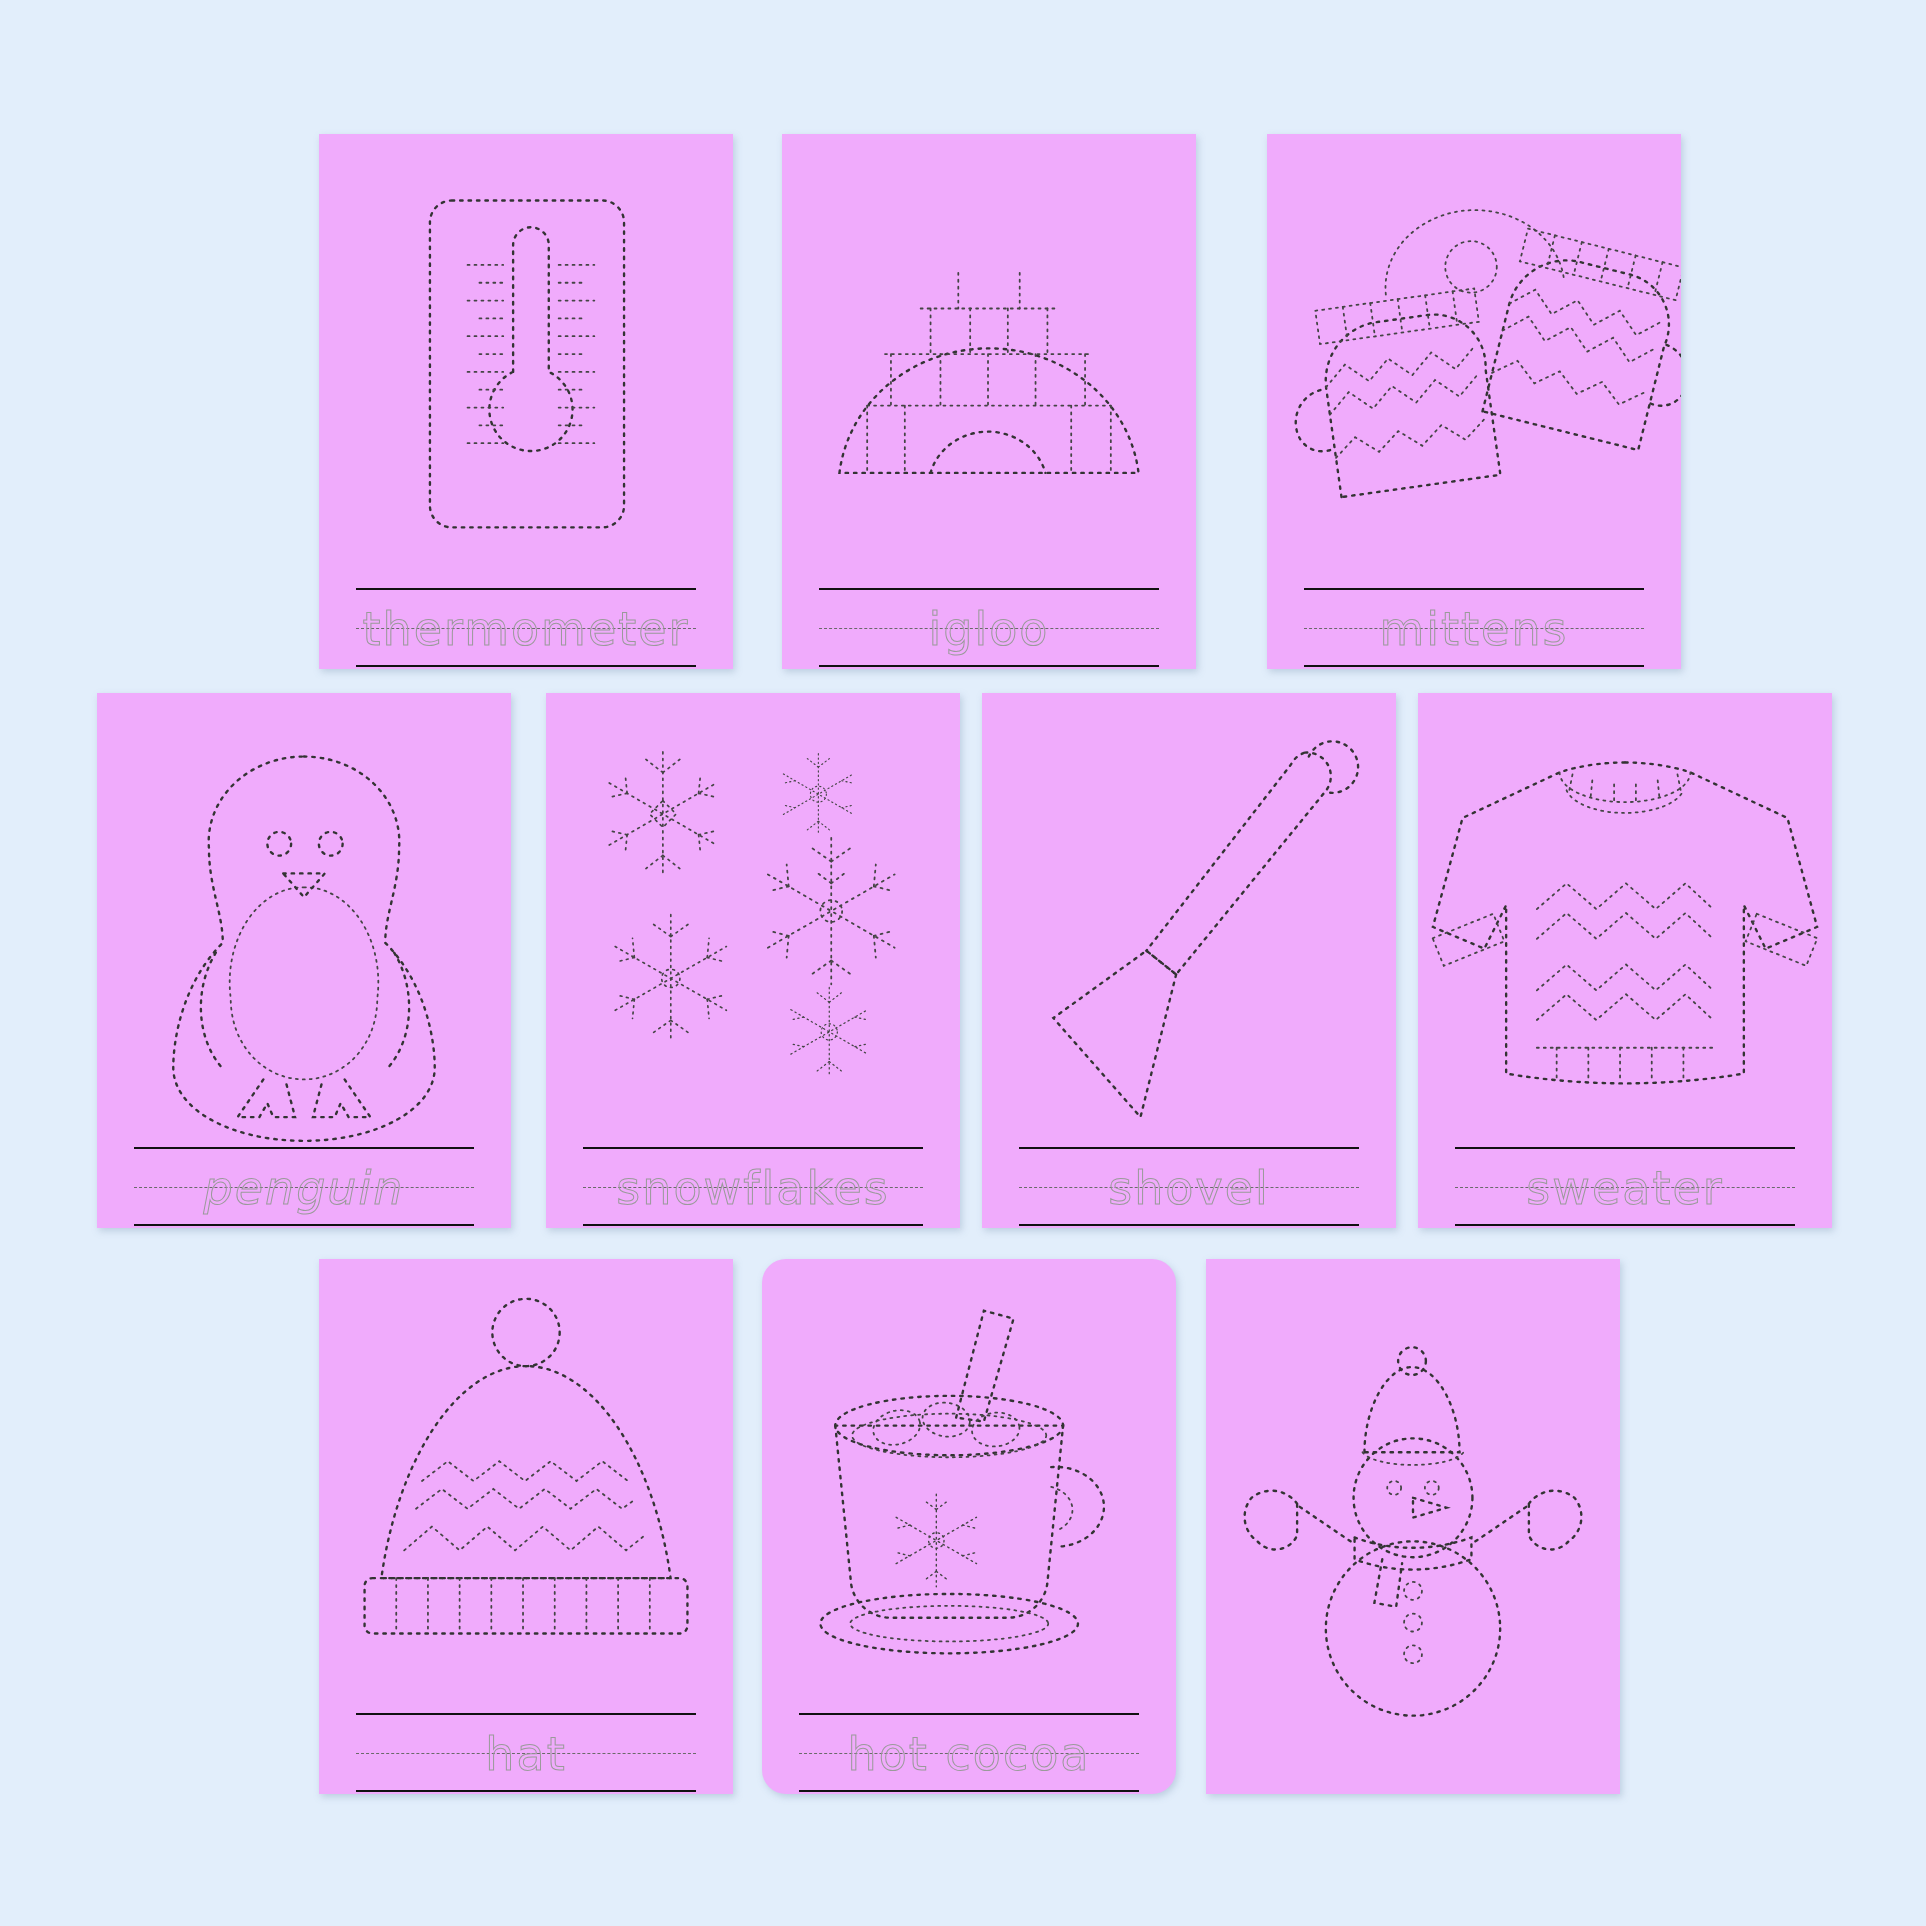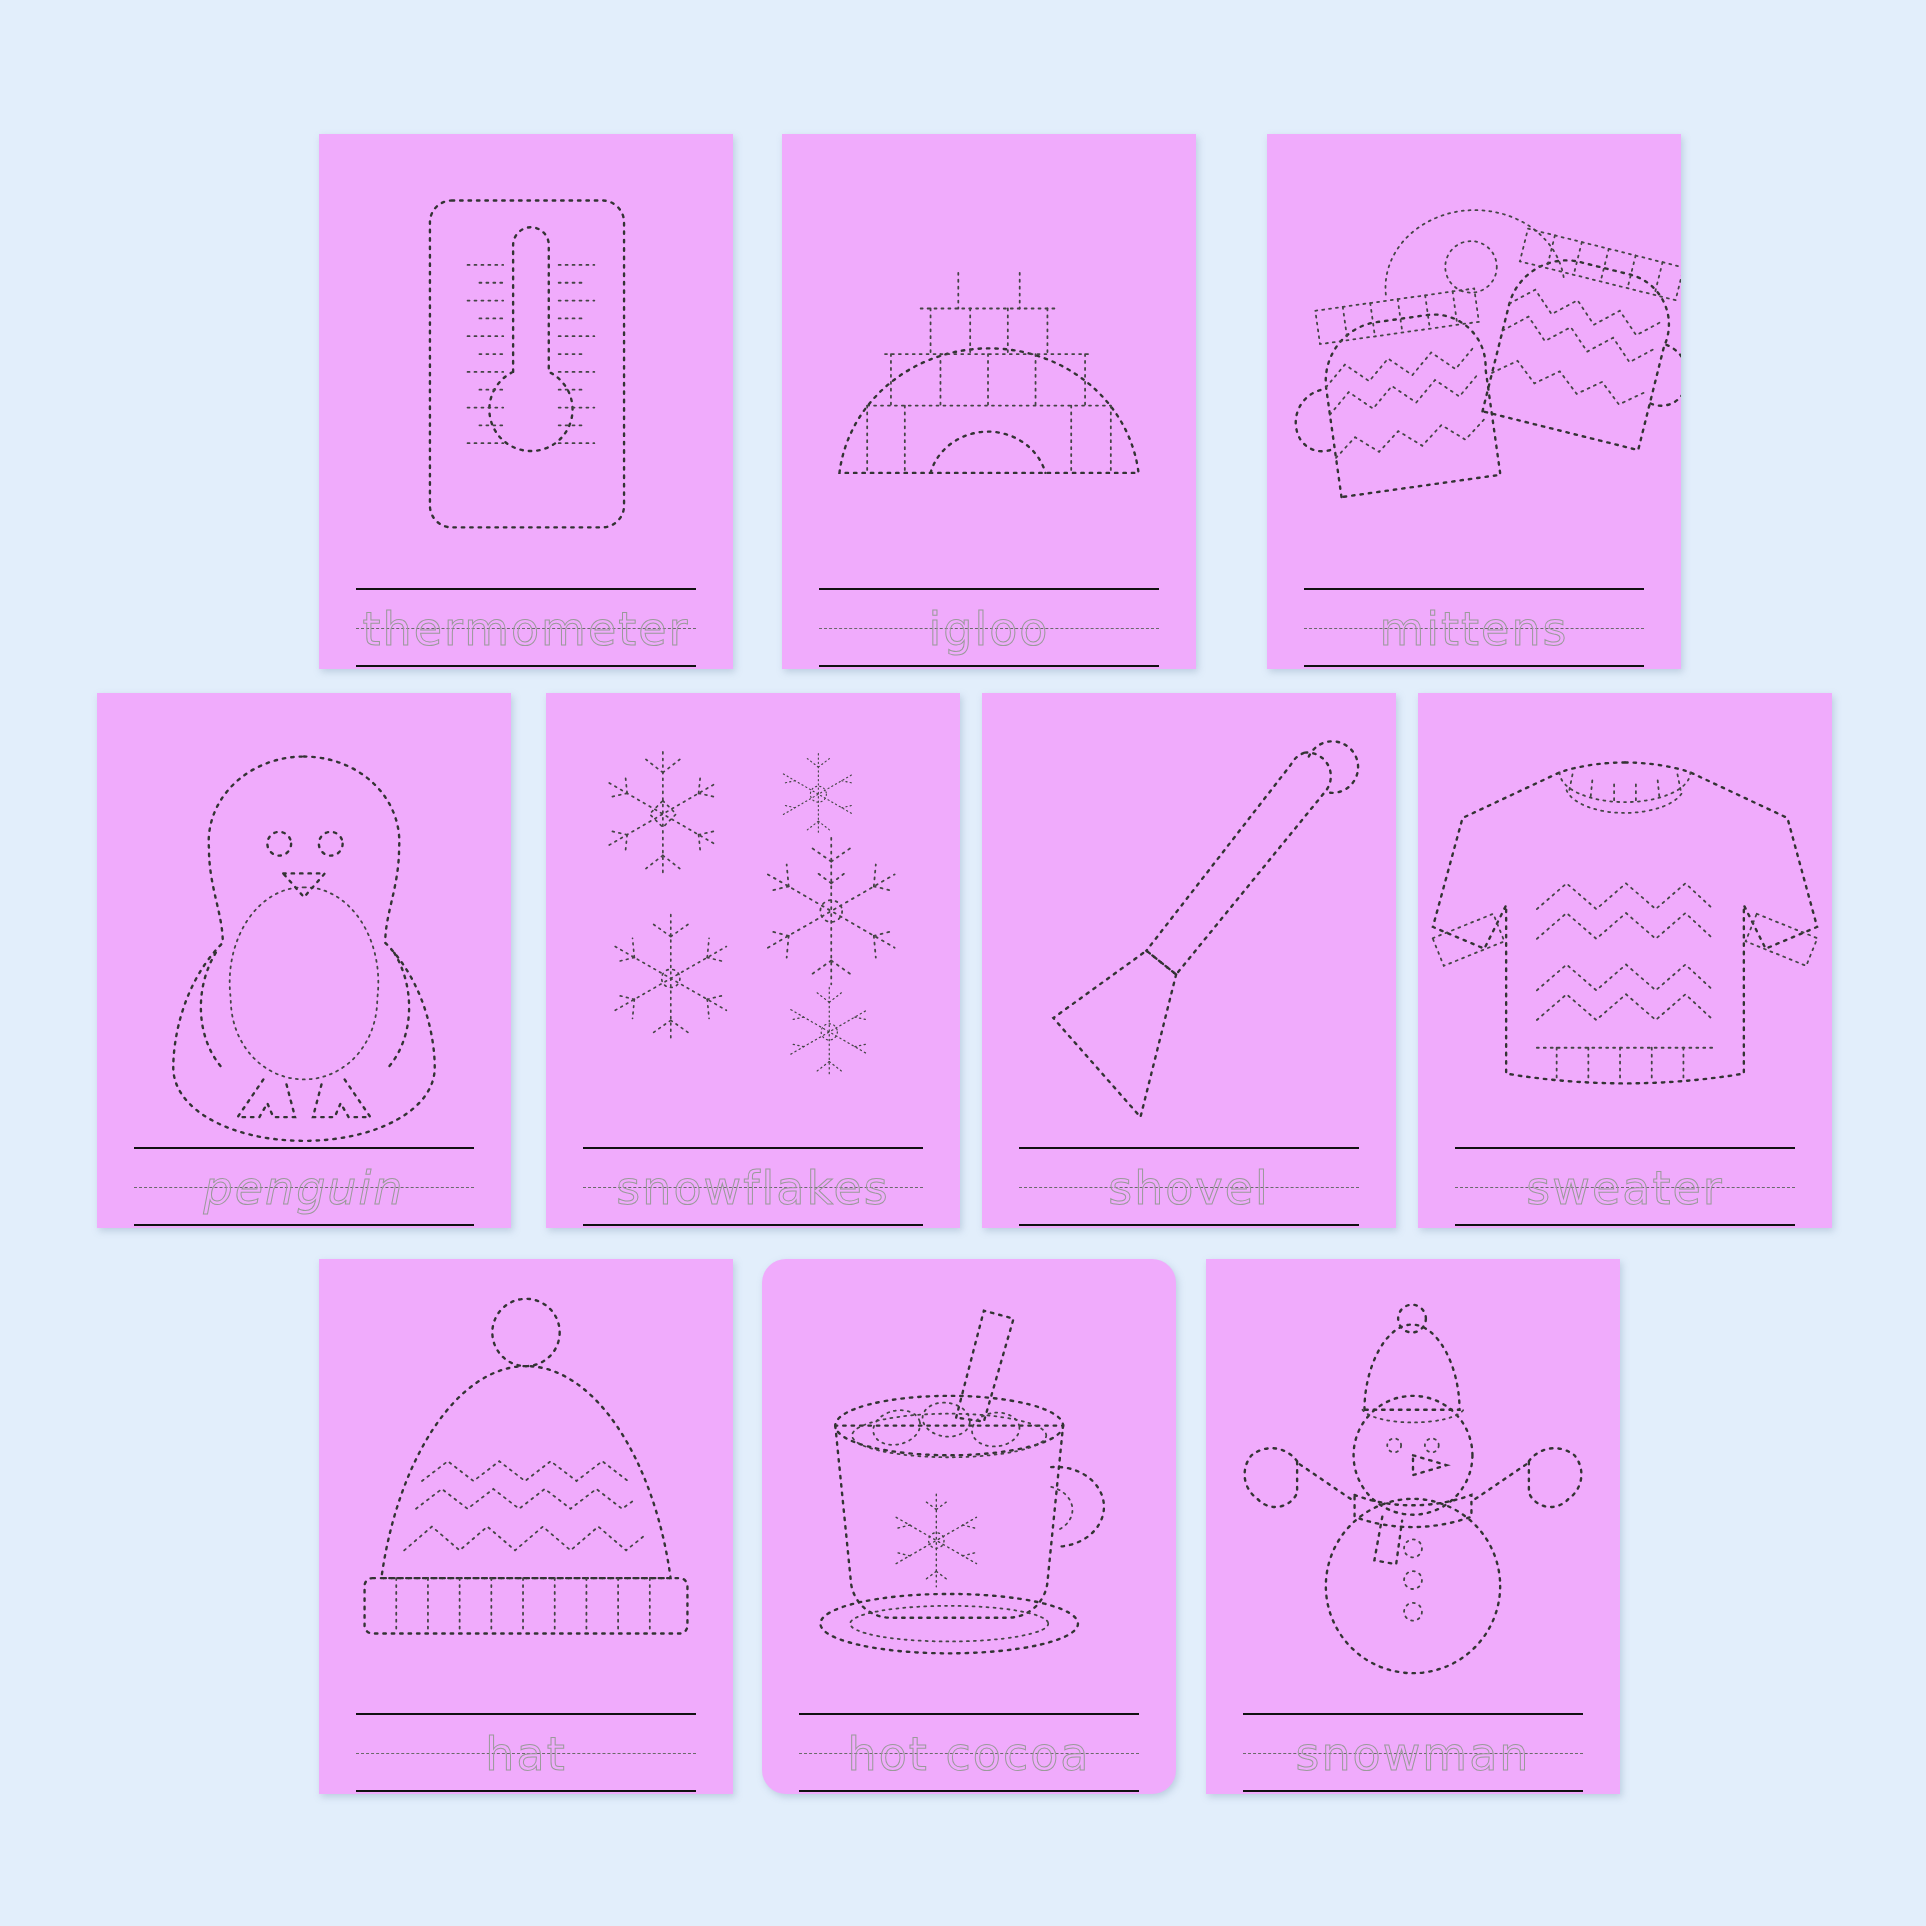--- a/index.html
+++ b/index.html
@@ -517,24 +517,16 @@
           <circle cx="209" cy="280" r="9"></circle>
           <circle cx="209" cy="312" r="9"></circle>
           <circle cx="209" cy="344" r="9"></circle>
         </g>
         <path class="dotted" d="M146 230 l-56 -38"></path>
         <path class="dotted" d="M272 230 l56 -38"></path>
         <path class="dotted" d="M92 192 a32 32 0 0 0 -46 -6 a30 30 0 0 0 6 44 a24 24 0 0 0 40 -6 Z"></path>
         <path class="dotted" d="M326 192 a32 32 0 0 1 46 -6 a30 30 0 0 1 -6 44 a24 24 0 0 1 -40 -6 Z"></path>
       </svg>
     </div>
-    <div class="trace-line">
-      <div class="trace-inner">
-        <div class="rule-top"></div>
-        <div class="rule-mid"></div>
-        <div class="rule-bot"></div>
-        <div class="trace-word">snowman</div>
-      </div>
-    </div>
   </div>
 
 </div>
 
 
 </body></html>

